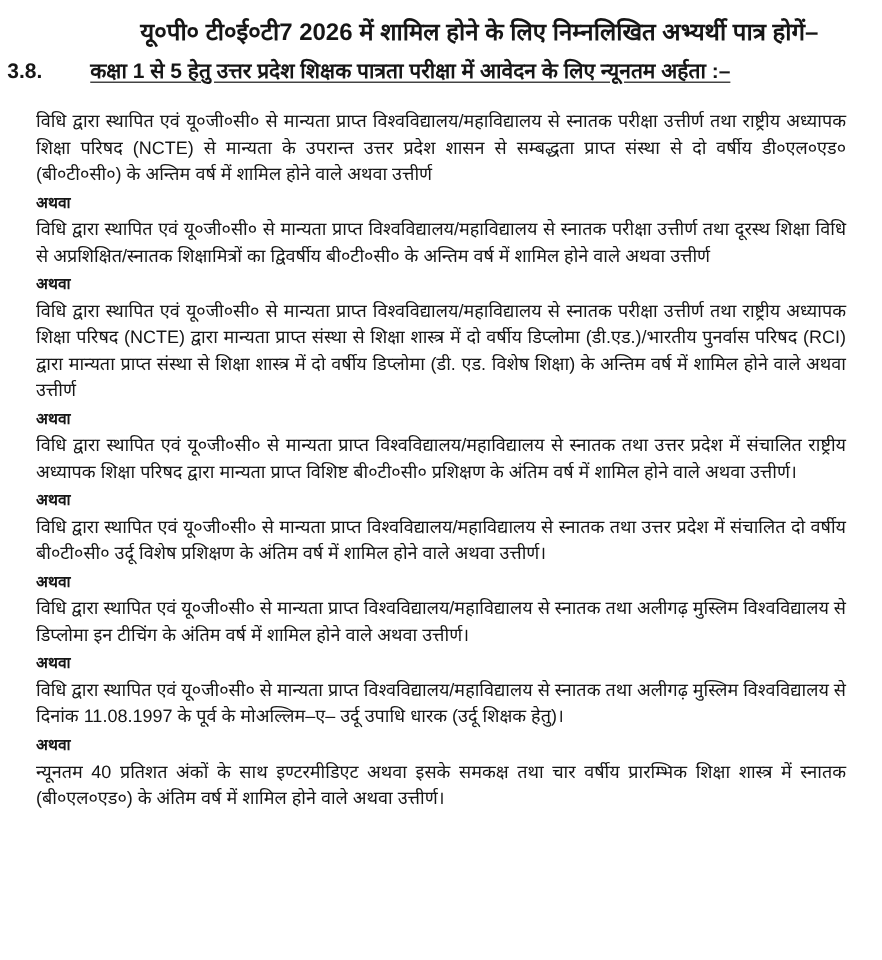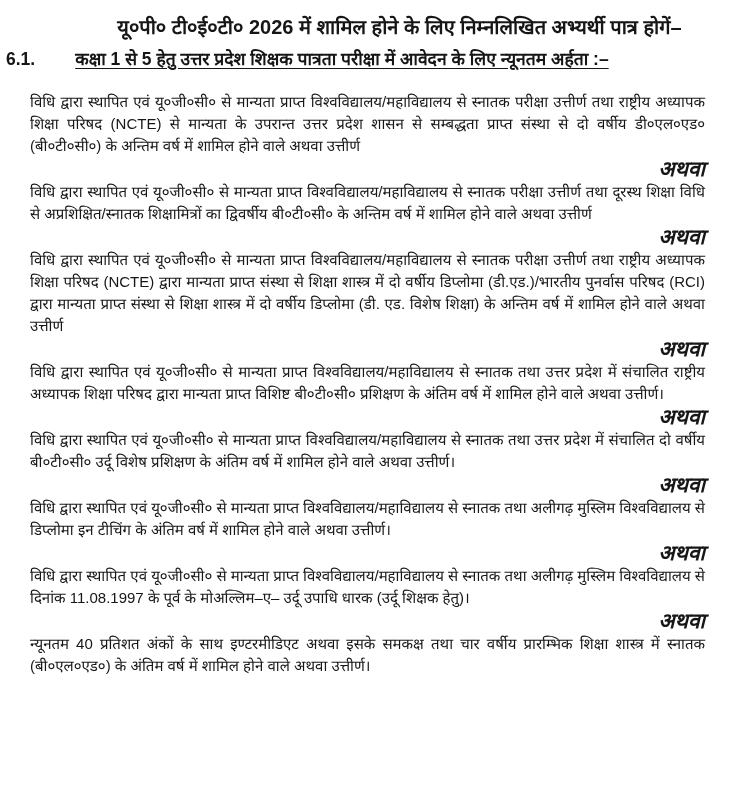--- a/index.html
+++ b/index.html
@@ -52,36 +52,35 @@
   }
   .para {
     font-size: 15px;
     line-height: 22px;
     text-align: justify;
     text-justify: inter-word;
     margin: 0;
   }
   .or-sep {
     font-weight: bold;
-    font-size: 21px;
+    font-size: 13px;
     line-height: 22px;
-    text-align: right;
+    text-align: left;
     margin: 1px 0 1px 0;
-    font-style: italic;
   }
 </style>
 </head>
 <body>
 
 <div class="doc">
 
-  <div class="doc-title">यू०पी० टी०ई०टी० 2026 में शामिल होने के लिए निम्नलिखित अभ्यर्थी पात्र होगें–</div>
+  <div class="doc-title">यू०पी० टी०ई०टी7 2026 में शामिल होने के लिए निम्नलिखित अभ्यर्थी पात्र होगें–</div>
 
   <div class="section-heading">
-    <span class="sec-num">6.1.</span><span class="sec-text">कक्षा 1 से 5 हेतु उत्तर प्रदेश शिक्षक पात्रता परीक्षा में आवेदन के लिए न्यूनतम अर्हता :–</span>
+    <span class="sec-num">3.8.</span><span class="sec-text">कक्षा 1 से 5 हेतु उत्तर प्रदेश शिक्षक पात्रता परीक्षा में आवेदन के लिए न्यूनतम अर्हता :–</span>
   </div>
 
   <div class="body-text">
 
     <p class="para">विधि द्वारा स्थापित एवं यू०जी०सी० से मान्यता प्राप्त विश्वविद्यालय/महाविद्यालय से स्नातक परीक्षा उत्तीर्ण तथा राष्ट्रीय अध्यापक शिक्षा परिषद (NCTE) से मान्यता के उपरान्त उत्तर प्रदेश शासन से सम्बद्धता प्राप्त संस्था से दो वर्षीय डी०एल०एड० (बी०टी०सी०) के अन्तिम वर्ष में शामिल होने वाले अथवा उत्तीर्ण</p>
     <div class="or-sep">अथवा</div>
 
     <p class="para">विधि द्वारा स्थापित एवं यू०जी०सी० से मान्यता प्राप्त विश्वविद्यालय/महाविद्यालय से स्नातक परीक्षा उत्तीर्ण तथा दूरस्थ शिक्षा विधि से अप्रशिक्षित/स्नातक शिक्षामित्रों का द्विवर्षीय बी०टी०सी० के अन्तिम वर्ष में शामिल होने वाले अथवा उत्तीर्ण</p>
     <div class="or-sep">अथवा</div>
 

